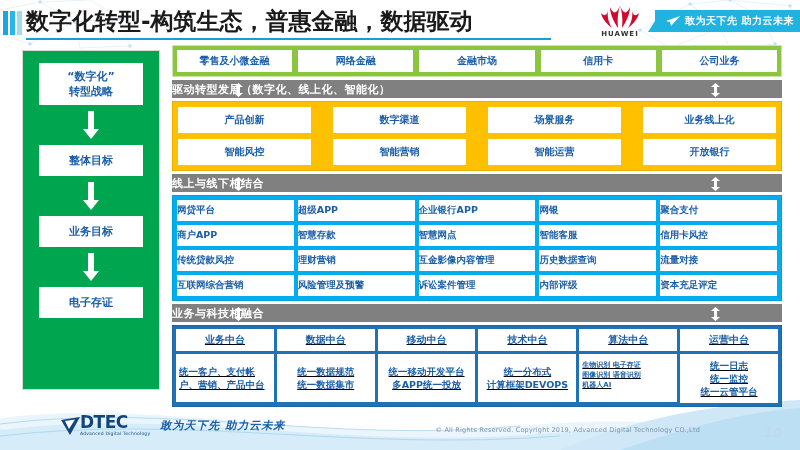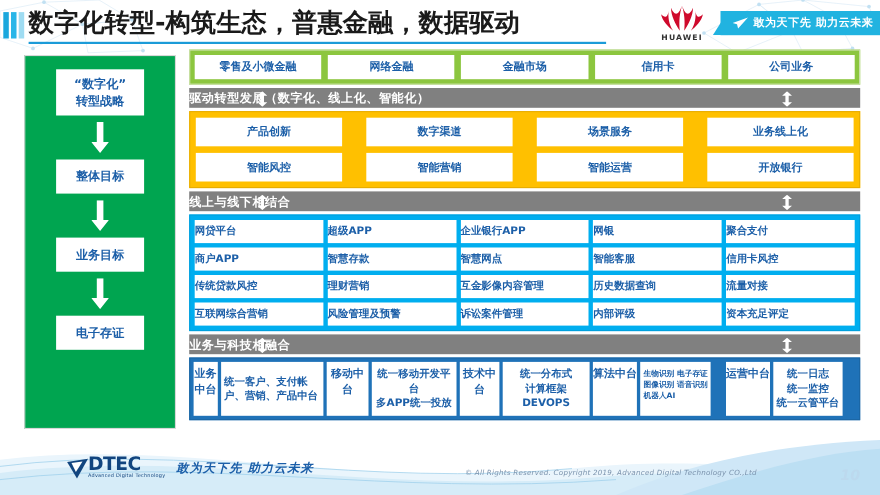--- a/index.html
+++ b/index.html
@@ -40,21 +40,21 @@
   .banner-skew{position:absolute;left:648px;top:10px;width:14px;height:22px;background:#21b3e0;
     clip-path:polygon(100% 0,100% 100%,0 100%);}
 
   
   .leftcol{
     position:absolute;left:22px;top:50px;width:138px;height:340px;
     background:#00a550;border:1px solid #d8d8d8;box-sizing:border-box;
     display:flex;flex-direction:column;align-items:center;padding:12px 0 10px 0;
   }
   .lbox{
-    width:80px;background:#fff;color:#1c5fa8;font-size:11px;font-weight:bold;
+    width:104px;background:#fff;color:#1c5fa8;font-size:11px;font-weight:bold;
     text-align:center;line-height:15px;padding:8px 0;box-sizing:border-box;
   }
   .lbox.two{padding:6px 0;}
   .larrow{width:18px;height:30px;display:flex;align-items:center;justify-content:center;margin:5px 0;}
 
   
   .right{position:absolute;left:172px;top:45px;width:610px;}
 
   .greenstrip{
     background:#8cc63f;padding:4px;display:flex;gap:6px;box-sizing:border-box;
@@ -91,41 +91,41 @@
   .brow + .brow{margin-top:4px;}
   .blue .cell{
     flex:1;background:#fff;color:#1c5fa8;font-size:9.5px;font-weight:bold;
     padding:4px 0;
   }
 
   .navy{
     background:#1f72b8;padding:3px;margin-top:3px;border:1px solid #1b66a5;box-sizing:border-box;
     display:flex;gap:3px;
   }
-  .ncol{flex:1;display:flex;flex-direction:row;gap:3px;}
+  .ncol{flex:1;display:flex;flex-direction:column;gap:3px;text-decoration:underline;}
   .nhead{
     background:#fff;color:#1c5fa8;font-size:10px;font-weight:bold;text-align:center;padding:4px 0;
   }
   .nbody{
     background:#fff;color:#1c5fa8;font-size:9.5px;font-weight:bold;text-align:center;
     padding:5px 3px;line-height:13px;min-height:48px;box-sizing:border-box;
     display:flex;align-items:center;justify-content:center;white-space:pre-line;
   }
   .nbody.left{text-align:left;justify-content:flex-start;}
   .nbody.tiny{font-size:7px;line-height:10px;text-align:left;justify-content:flex-start;
     align-items:flex-start;padding-top:6px;white-space:pre-line;}
 
   
   .footer{position:absolute;left:0;bottom:0;width:800px;height:56px;z-index:3;}
   .dtec{position:absolute;left:60px;bottom:14px;display:flex;align-items:center;}
   .dtec-logo{display:flex;align-items:flex-end;}
   .dtec-name{font-size:17px;font-weight:bold;color:#12457f;letter-spacing:-.5px;line-height:15px;}
   .dtec-sub{font-size:4.5px;color:#12457f;letter-spacing:.2px;margin-top:1px;}
   .dtec-slogan{font-size:11px;font-weight:bold;color:#1b5ea8;font-style:italic;margin-left:10px;letter-spacing:1px;}
-  .copyright{position:absolute;right:112px;bottom:16px;font-size:6.5px;color:#7b93ad;font-style:italic;letter-spacing:.2px;}
+  .copyright{position:absolute;right:100px;bottom:16px;font-size:6.5px;color:#7b93ad;letter-spacing:.2px;}
   .pagenum{position:absolute;right:18px;bottom:10px;font-size:13px;font-weight:bold;color:#bcd9ee;font-style:italic;}
 </style>
 </head>
 <body>
 
 <div class="slide">
 
   <svg class="bg-net" viewBox="0 0 800 50">
     <g stroke="#bcd9ee" stroke-width="0.6" fill="none">
       <path d="M0 10 L40 2 L75 22 L30 44 L0 34 Z"></path>
@@ -314,20 +314,25 @@
           </svg>
       </span>
     </div>
 
     <div class="navy">
       <div class="ncol">
         <div class="nhead">业务中台</div>
         <div class="nbody left">统一客户、支付帐户、营销、产品中台</div>
       </div>
       <div class="ncol">
+        <div class="nhead">数据中台</div>
+        <div class="nbody">统一数据规范
+统一数据集市</div>
+      </div>
+      <div class="ncol">
         <div class="nhead">移动中台</div>
         <div class="nbody">统一移动开发平台
 多APP统一投放</div>
       </div>
       <div class="ncol">
         <div class="nhead">技术中台</div>
         <div class="nbody">统一分布式
 计算框架DEVOPS</div>
       </div>
       <div class="ncol">

